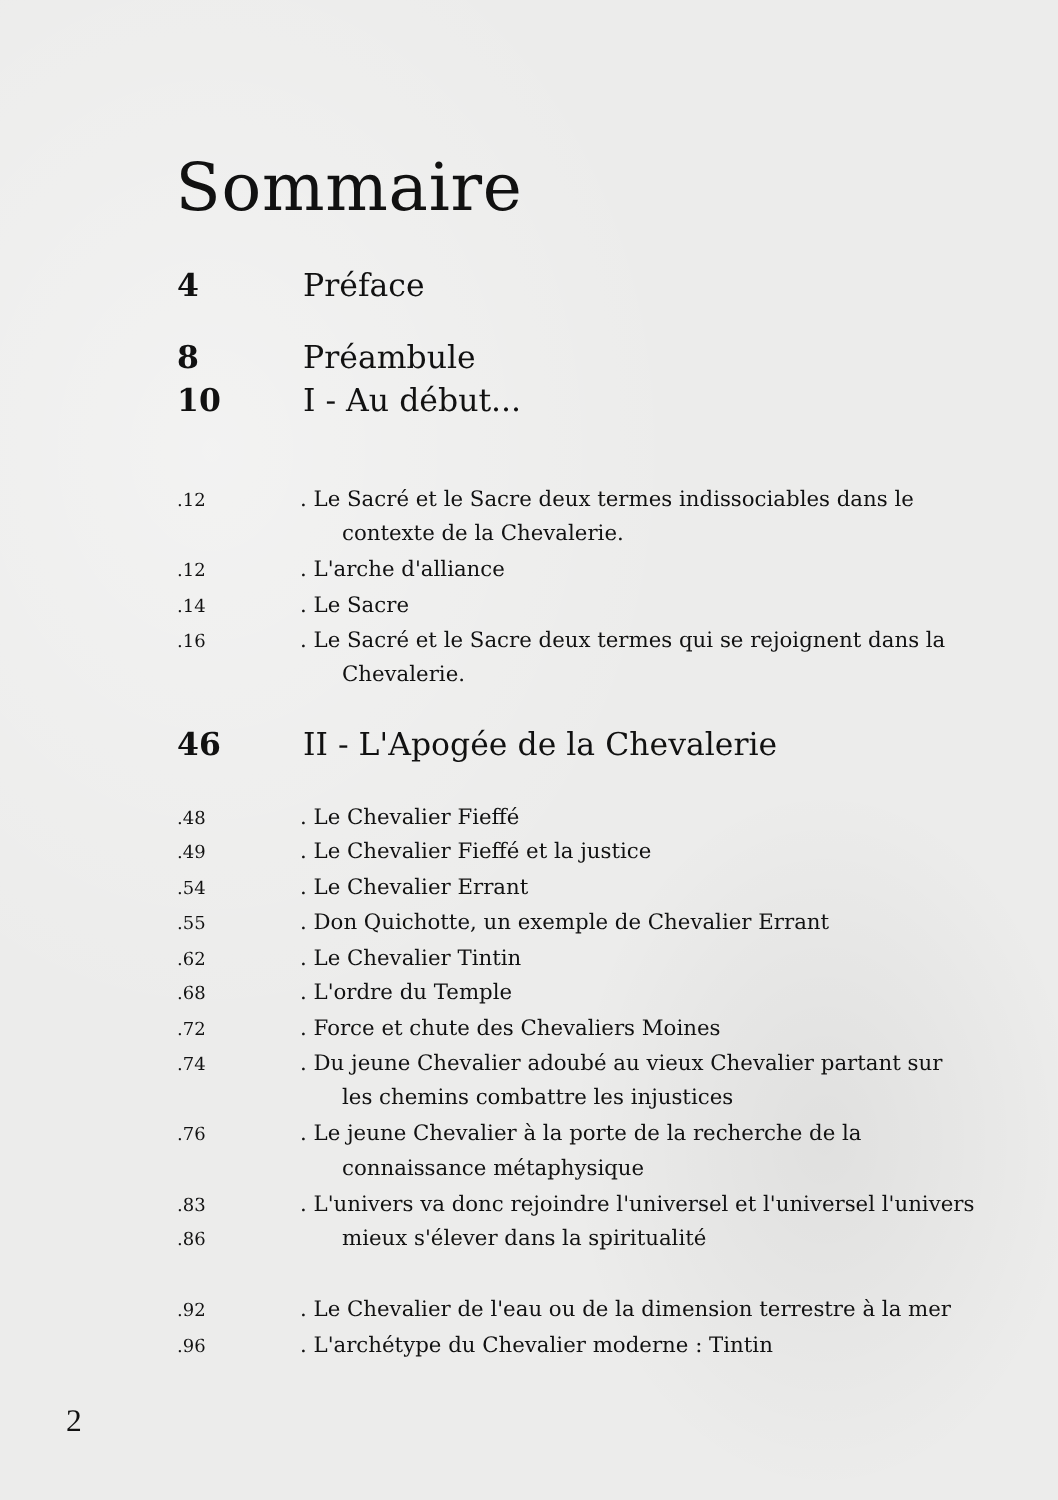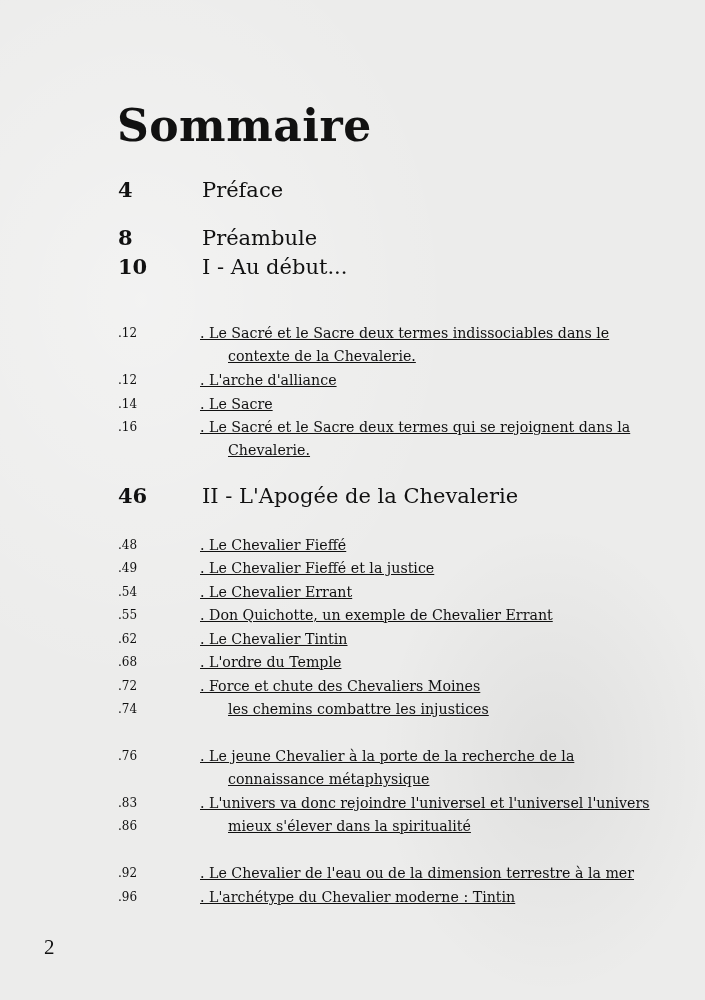--- a/index.html
+++ b/index.html
@@ -9,37 +9,37 @@
     background-image:
       radial-gradient(ellipse at 78% 76%, rgba(0,0,0,0.05), rgba(0,0,0,0) 22%),
       radial-gradient(ellipse at 20% 30%, rgba(255,255,255,0.35), rgba(255,255,255,0) 40%);
     position: relative;
     color: #111;
     font-family: "DejaVu Serif", "Liberation Serif", serif;
   }
   .page { position: absolute; left: 0; top: 0; width: 705px; height: 1000px; }
   .title {
     position: absolute; left: 117px; top: 100px;
-    font-size: 44px; font-weight: bold; letter-spacing: 0.5px;
+    font-size: 44px; font-weight: normal; letter-spacing: 0.5px;
     font-family: "DejaVu Serif", serif;
     line-height: 52px;
   }
   .major {
     position: absolute; left: 118px; height: 30px;
     font-size: 21px; line-height: 30px;
     width: 520px;
   }
   .major .num { position: absolute; left: 0; top: 0; font-weight: bold; }
   .major .label { position: absolute; left: 84px; top: 0; white-space: nowrap; }
   .sub {
     position: absolute; left: 118px; width: 540px;
     font-size: 14.2px; line-height: 23.4px;
   }
   .sub .num { position: absolute; left: 0; top: 0; font-size: 12px; }
-  .sub .label { position: absolute; left: 82px; top: 0; width: 450px; white-space: nowrap; text-decoration: underline; }
+  .sub .label { position: absolute; left: 82px; top: 0; width: 450px; white-space: nowrap; }
   .sub .cont { display: block; padding-left: 28px; }
   .folio {
     position: absolute; left: 44px; top: 935px;
     font-size: 21px; font-family: "Liberation Serif", serif;
   }
 </style>
 </head>
 <body>
 
 <div class="page">
@@ -111,20 +111,21 @@
     <span class="num">.68</span>
     <span class="label">. L'ordre du Temple</span>
   </div>
   <div class="sub" style="top:675px;">
     <span class="num">.72</span>
     <span class="label">. Force et chute des Chevaliers Moines</span>
   </div>
   <div class="sub" style="top:698px;">
     <span class="num">.74</span>
     <span class="label">
+      <span>. Du jeune Chevalier adoubé au vieux Chevalier partant sur</span>
       <span class="cont">les chemins combattre les injustices</span>
     </span>
   </div>
   <div class="sub" style="top:745px;">
     <span class="num">.76</span>
     <span class="label">
       <span>. Le jeune Chevalier à la porte de la recherche de la</span>
       <span class="cont">connaissance métaphysique</span>
     </span>
   </div>

